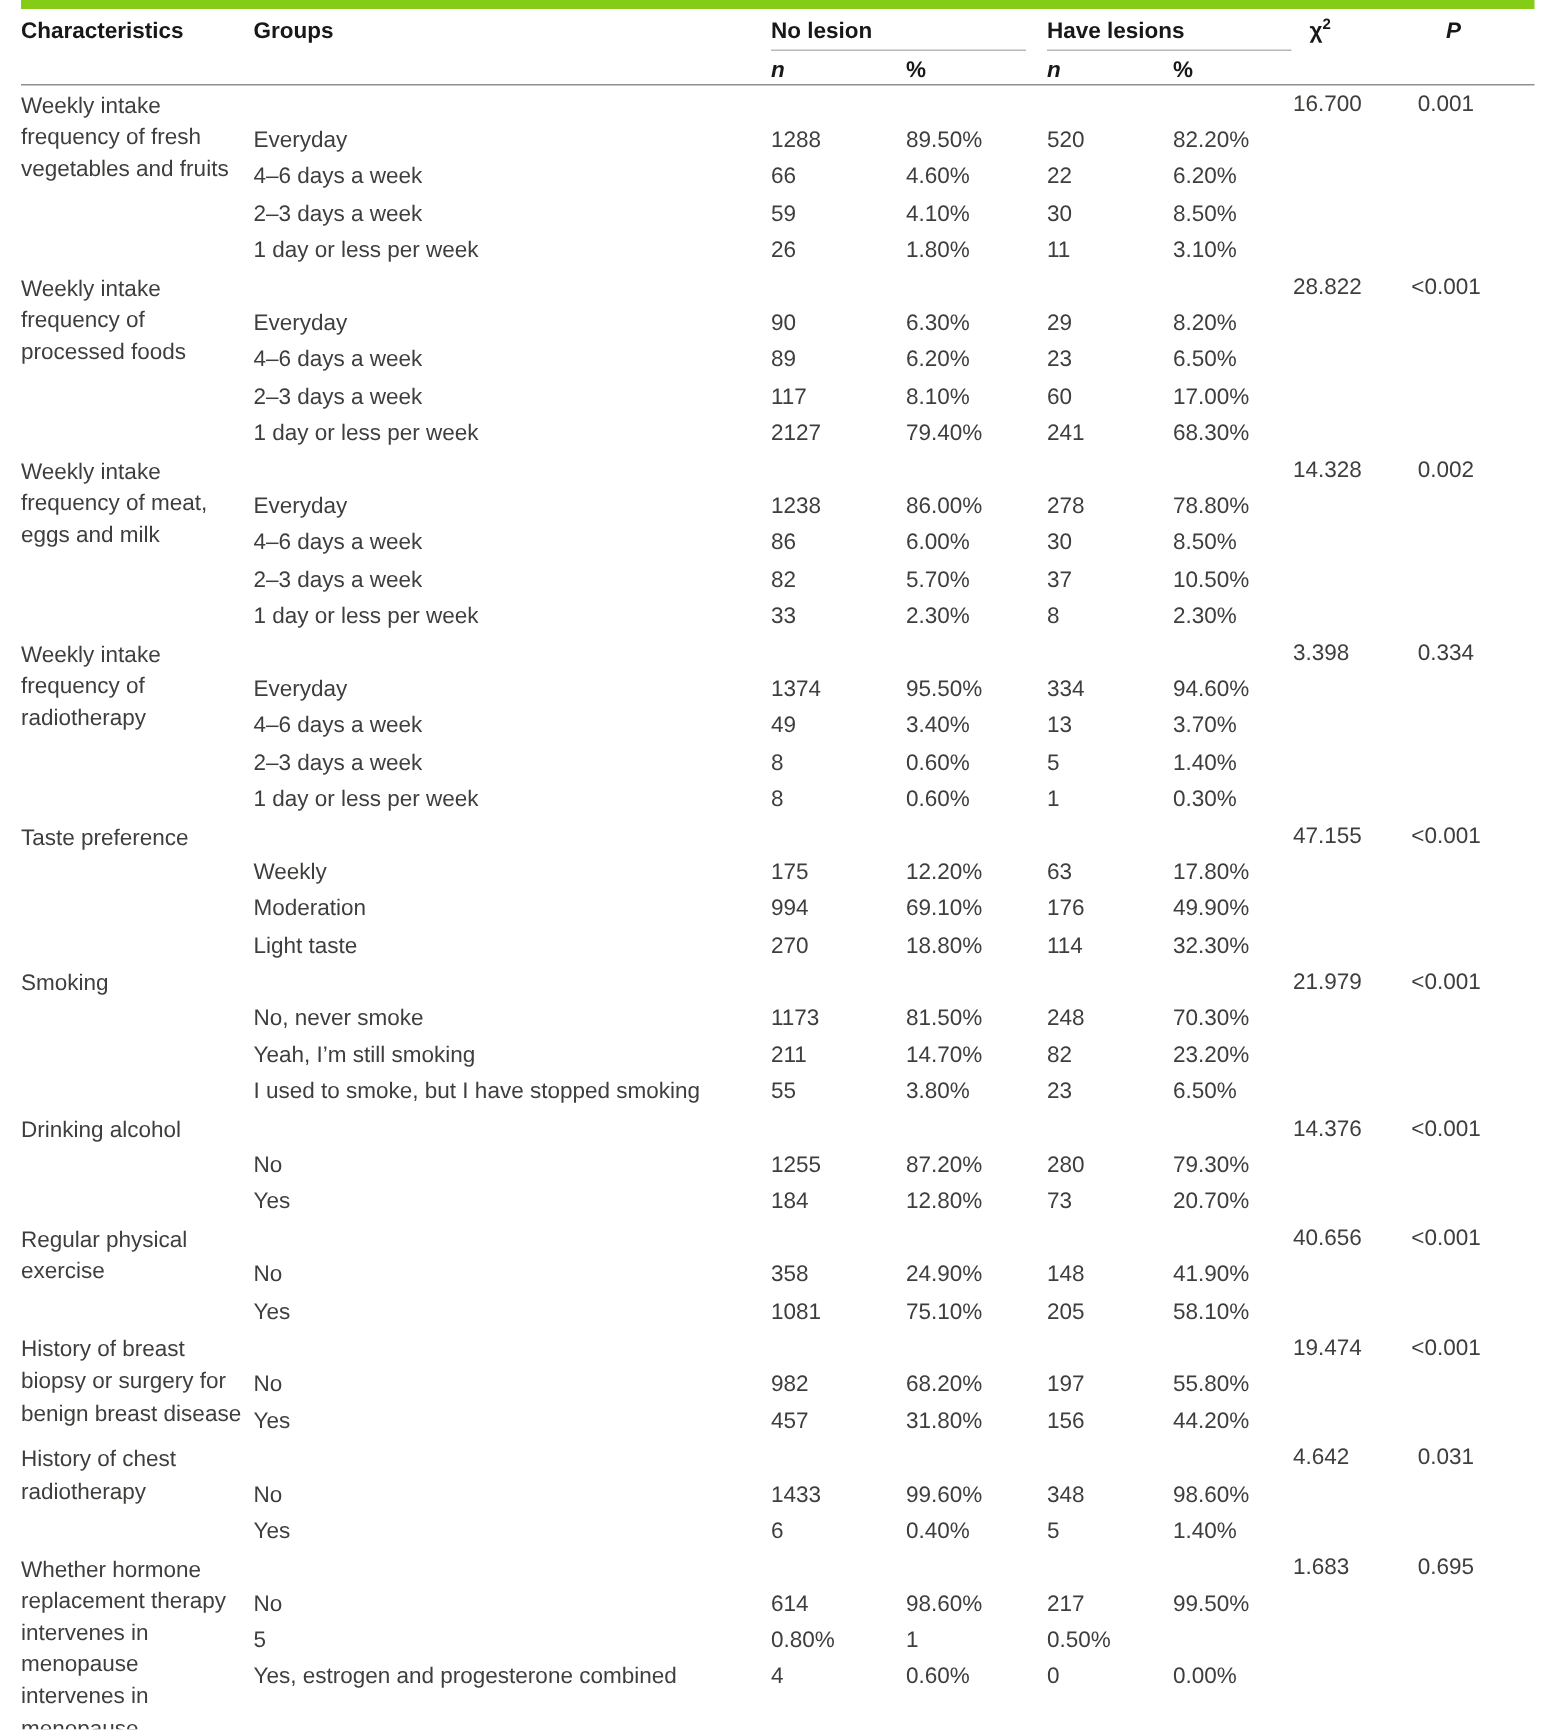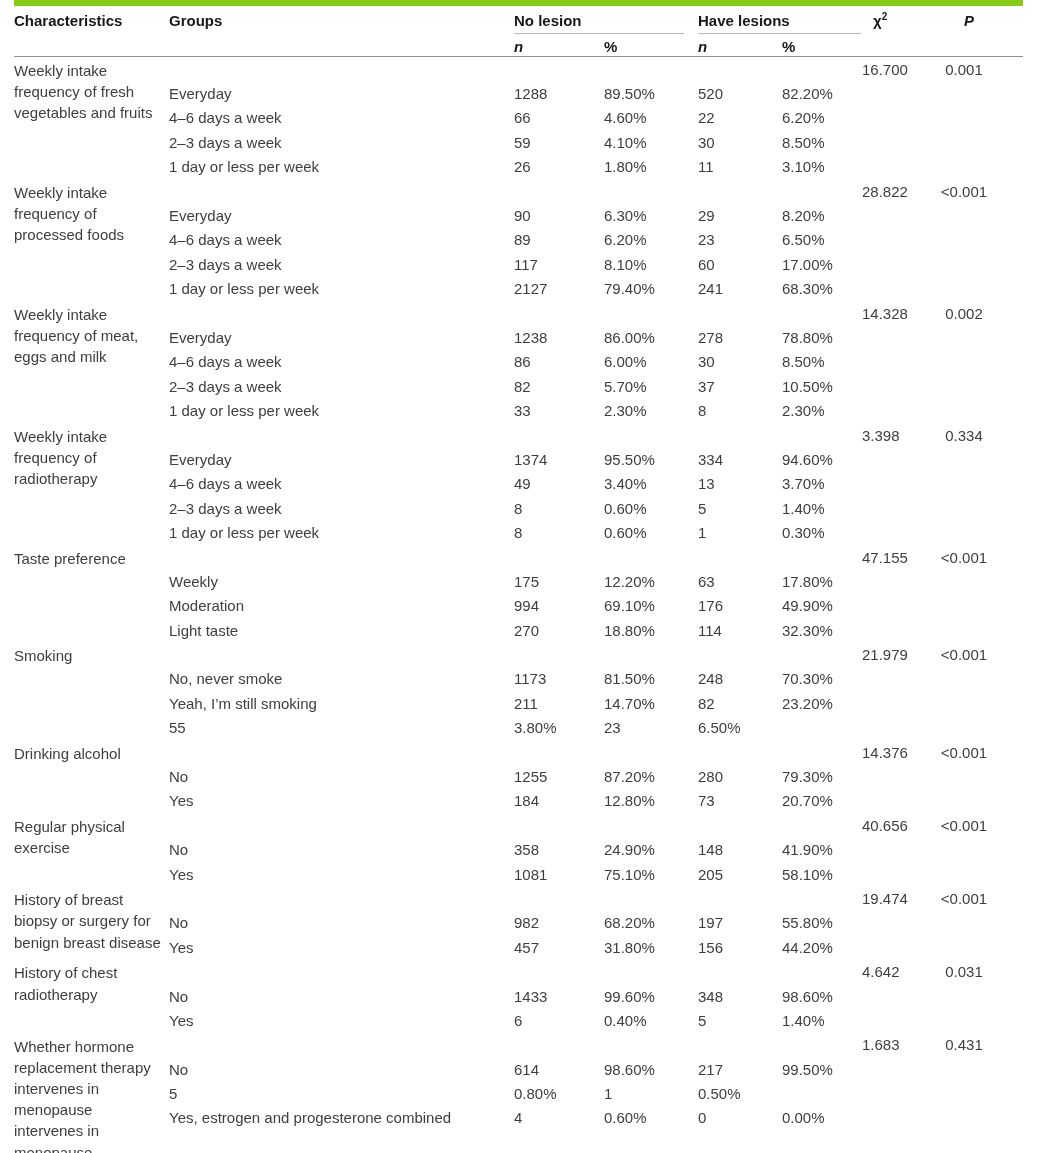--- a/index.html
+++ b/index.html
@@ -358,20 +358,21 @@
           <div class="row">
             <div class="cell c-group">Yeah, I’m still smoking</div>
             <div class="cell c-n1">211</div>
             <div class="cell c-p1">14.70%</div>
             <div class="cell c-n2">82</div>
             <div class="cell c-p2">23.20%</div>
             <div class="cell c-chi"></div>
             <div class="cell c-p"></div>
           </div>
           <div class="row">
+            <div class="cell c-group">I used to smoke, but I have stopped smoking</div>
             <div class="cell c-n1">55</div>
             <div class="cell c-p1">3.80%</div>
             <div class="cell c-n2">23</div>
             <div class="cell c-p2">6.50%</div>
             <div class="cell c-chi"></div>
             <div class="cell c-p"></div>
           </div>
         </div>
       </div>
       <div class="section">
@@ -505,21 +506,21 @@
       <div class="section">
         <div class="char-cell">Whether hormone replacement therapy intervenes in menopause intervenes in menopause</div>
         <div class="rows">
           <div class="row">
             <div class="cell c-group"></div>
             <div class="cell c-n1"></div>
             <div class="cell c-p1"></div>
             <div class="cell c-n2"></div>
             <div class="cell c-p2"></div>
             <div class="cell c-chi">1.683</div>
-            <div class="cell c-p">0.431</div>
+            <div class="cell c-p">0.695</div>
           </div>
           <div class="row">
             <div class="cell c-group">No</div>
             <div class="cell c-n1">614</div>
             <div class="cell c-p1">98.60%</div>
             <div class="cell c-n2">217</div>
             <div class="cell c-p2">99.50%</div>
             <div class="cell c-chi"></div>
             <div class="cell c-p"></div>
           </div>

